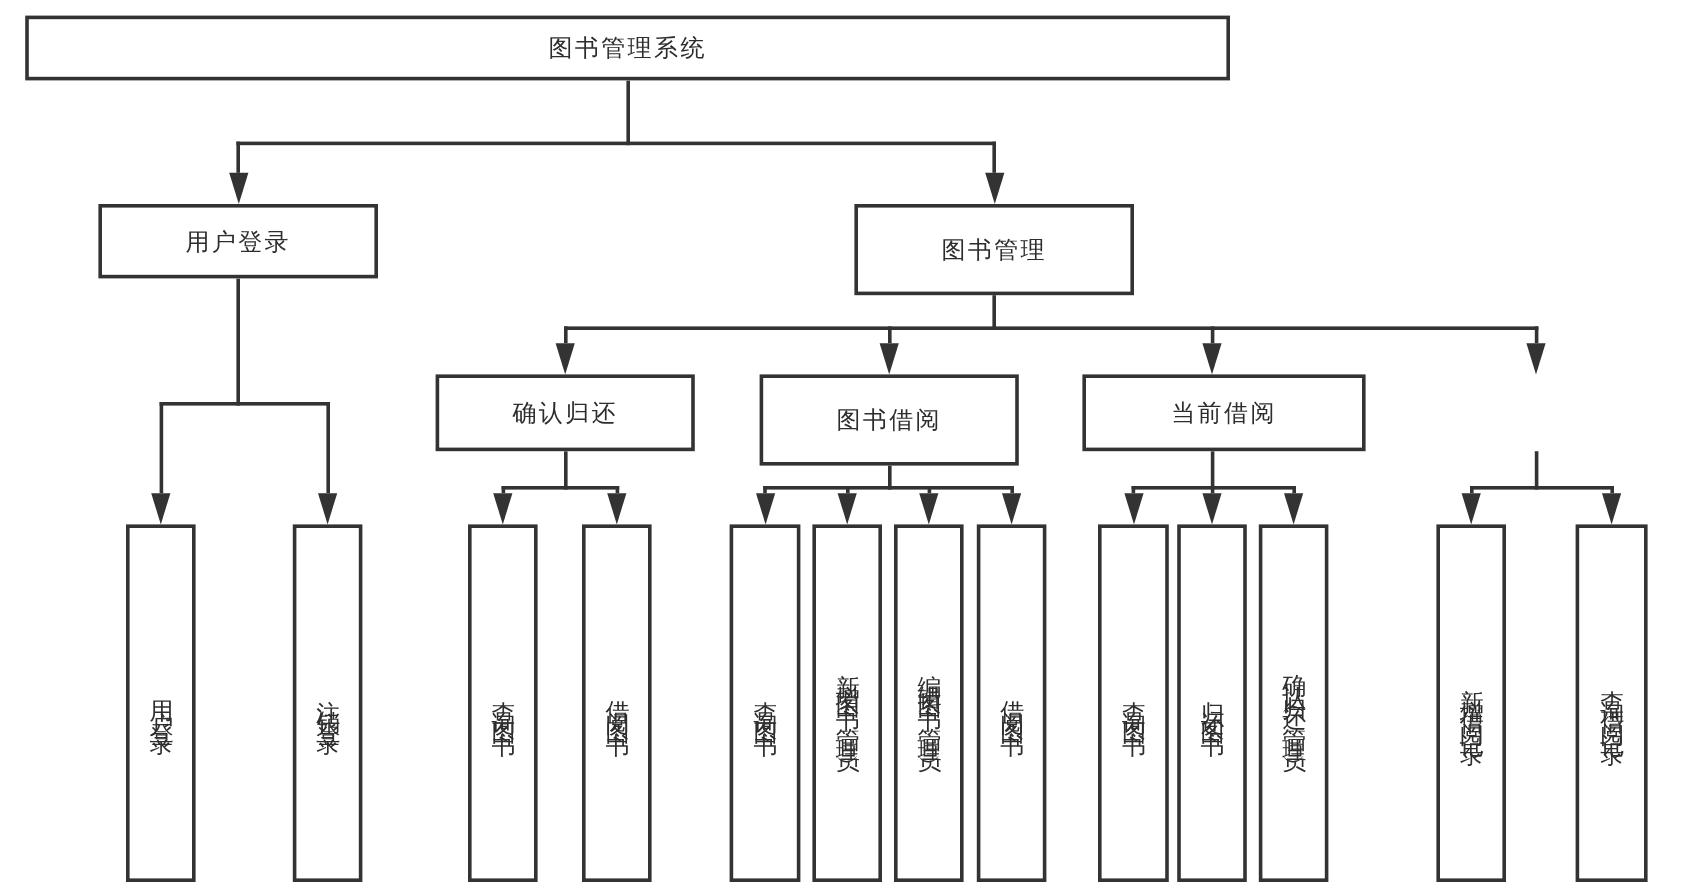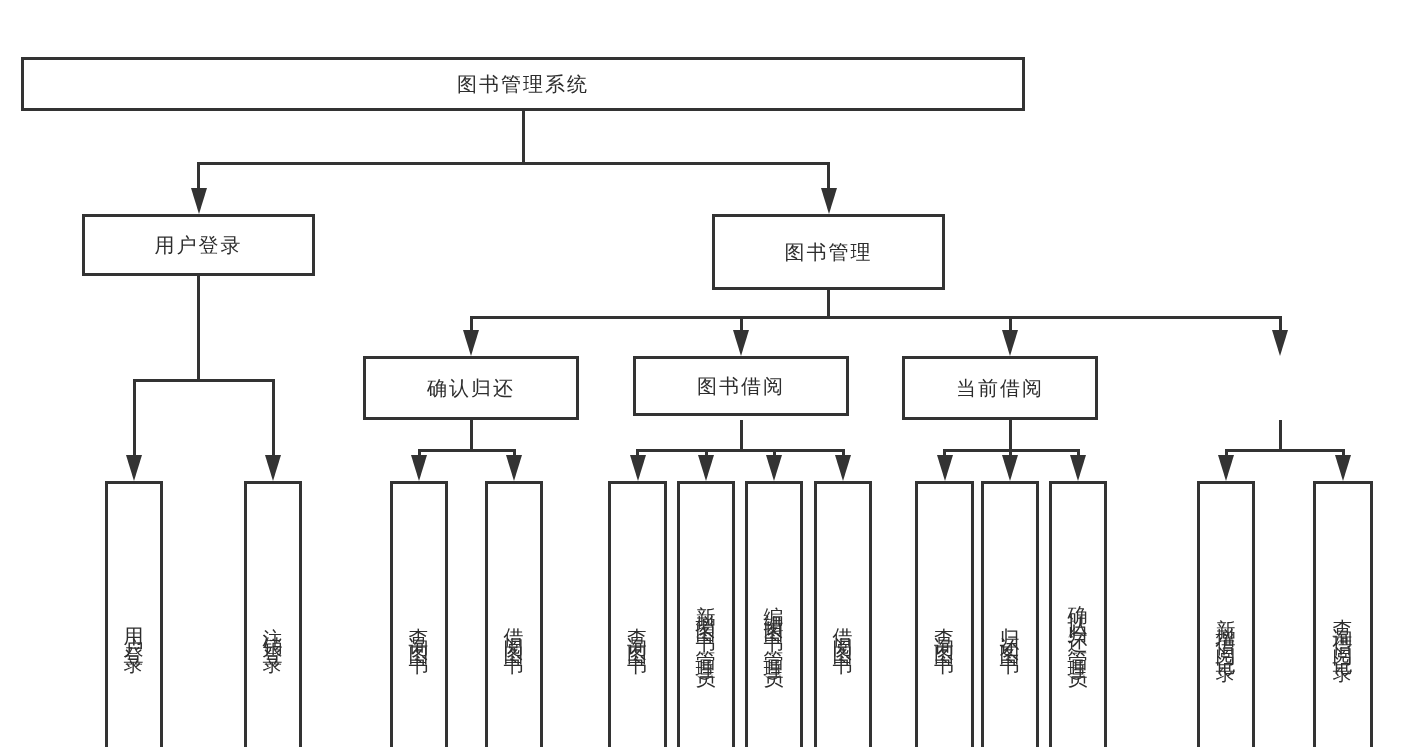--- a/index.html
+++ b/index.html
@@ -8,21 +8,21 @@
     background: #ffffff;
     font-family: "Liberation Sans", sans-serif;
   }
   .canvas {
     position: relative;
     width: 1405px;
     height: 747px;
     background: #ffffff;
     overflow: hidden;
   }
-  .layer { position: absolute; inset: 0; margin-top: 44px; }
+  .layer { position: absolute; inset: 0; }
   #edges-layer { z-index: 1; }
   #nodes-layer { z-index: 2; }
   .node {
     position: absolute;
     box-sizing: border-box;
     border: 3px solid #333333;
     background: #ffffff;
     display: flex;
     align-items: center;
     justify-content: center;
@@ -129,24 +129,24 @@
       </div>
       <div class="node" style="left: 82px; top: 170px; width: 233px; height: 62px;">
         <span class="label-h">用户登录</span>
       </div>
       <div class="node" style="left: 712px; top: 170px; width: 233px; height: 76px;">
         <span class="label-h">图书管理</span>
       </div>
       <div class="node" style="left: 363px; top: 312px; width: 216px; height: 64px;">
         <span class="label-h">确认归还</span>
       </div>
-      <div class="node" style="left: 633px; top: 312px; width: 216px; height: 60px;">
+      <div class="node" style="left: 633px; top: 312px; width: 216px; height: 76px;">
         <span class="label-h">图书借阅</span>
       </div>
-      <div class="node" style="left: 902px; top: 312px; width: 196px; height: 64px;">
+      <div class="node" style="left: 902px; top: 312px; width: 236px; height: 64px;">
         <span class="label-h">当前借阅</span>
       </div>
       <div class="node" style="left: 105px; top: 437px; width: 58px; height: 298px;">
         <span class="label-v">用户登录</span>
       </div>
       <div class="node" style="left: 244px; top: 437px; width: 58px; height: 298px;">
         <span class="label-v">注销登录</span>
       </div>
       <div class="node" style="left: 390px; top: 437px; width: 58px; height: 298px;">
         <span class="label-v">查询图书</span>

